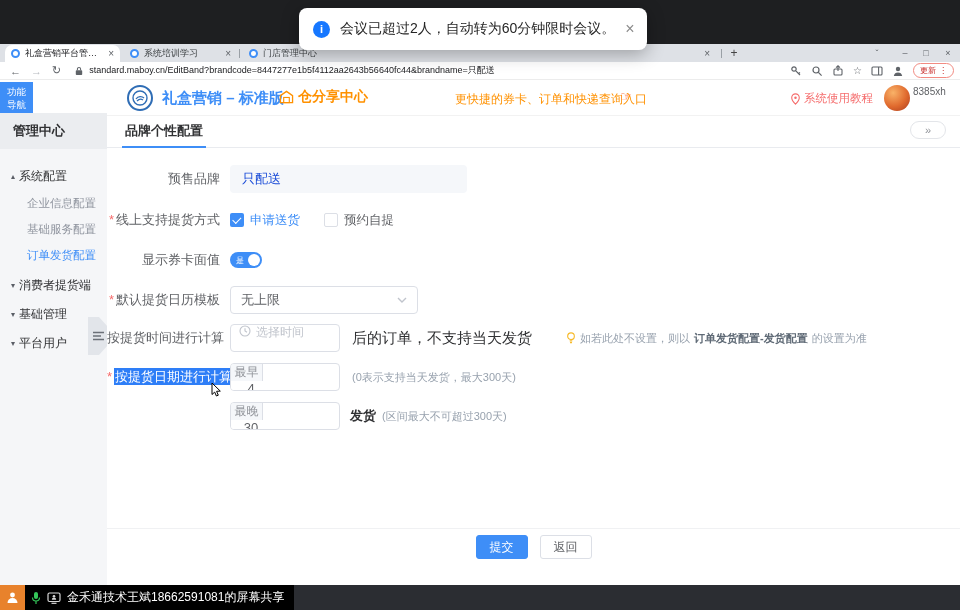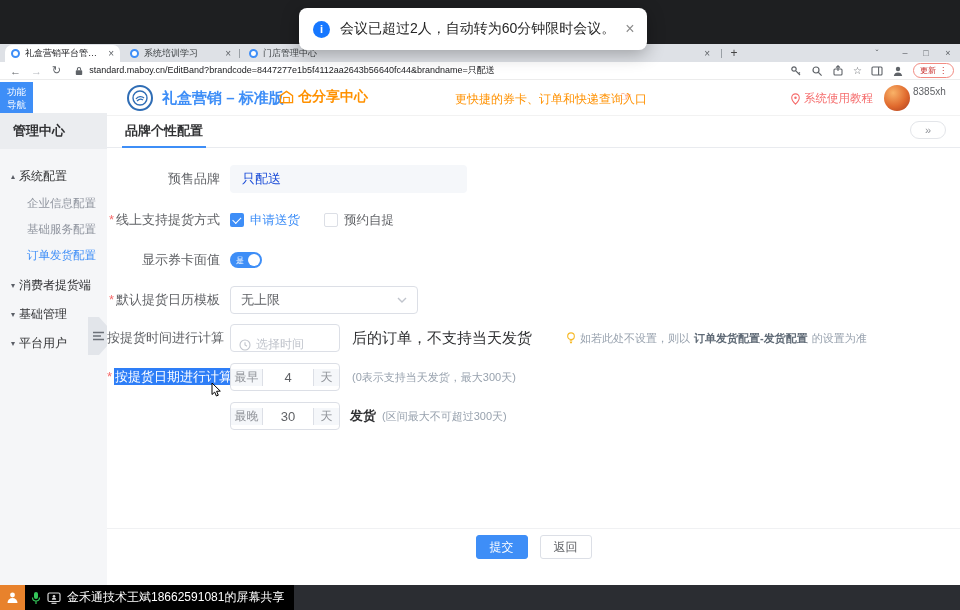--- a/index.html
+++ b/index.html
@@ -81,28 +81,28 @@
   .cbx.on::after { content:""; width:7px; height:3.5px; border-left:1.6px solid #fff; border-bottom:1.6px solid #fff; transform:rotate(-45deg) translate(0.5px,-1px); }
   .cbx.off { background:#fff; border:1px solid #dcdfe6; }
   .cbx-lb { font-size:12.5px; margin-left:6px; cursor:pointer; }
   .cbx-lb.on { color:#3e8ef7; } .cbx-lb.off { color:#606266; margin-left:6px; }
   .gap24 { width:24px; }
   .toggle { position:relative; width:32px; height:16px; border-radius:9px; background:#3e8ef7; cursor:pointer; }
   .toggle .tg-on { position:absolute; left:6px; top:2.5px; font-size:8px; color:#fff; }
   .toggle .knob { position:absolute; right:2px; top:2px; width:12px; height:12px; border-radius:50%; background:#fff; }
   .sel { width:188px; height:28px; border:1px solid #dcdfe6; border-radius:4px; display:flex; align-items:center; padding:0 10px; font-size:13px; color:#606266; cursor:pointer; background:#fff; }
   .sel .chev { margin-left:auto; display:flex; }
-  .time-box { width:110px; height:28px; border:1px solid #dcdfe6; border-radius:4px; display:flex; align-items:flex-end; padding:0 8px; gap:5px; background:#fff; }
+  .time-box { width:110px; height:28px; border:1px solid #dcdfe6; border-radius:4px; display:flex; align-items:flex-start; padding:0 8px; gap:5px; background:#fff; }
   .time-box input { border:none; outline:none; width:64px; font-size:12px; color:#606266; font-family:inherit; }
   .time-box input::placeholder { color:#c0c4cc; }
   .after-txt { font-size:15px; color:#303133; margin-left:12px; white-space:nowrap; }
   .hint-wrap { display:flex; align-items:center; gap:4px; margin-left:34px; white-space:nowrap; }
   .hint-txt { font-size:11px; color:#98a2ae; }
   .hint-bold { font-size:11px; font-weight:bold; color:#5f6a76; }
-  .numgrp { width:110px; height:28px; border:1px solid #dcdfe6; border-radius:4px; display:flex; align-items:center; overflow:hidden; background:#fff; }
+  .numgrp { width:110px; height:28px; border:1px solid #dcdfe6; border-radius:4px; display:flex; align-items:flex-start; overflow:hidden; background:#fff;flex-direction:column; }
   .numgrp .pre { width:32px; background:#f5f7fa; border-right:1px solid #dcdfe6; font-size:12px; color:#909399; display:flex; align-items:center; justify-content:center; }
   .numgrp .suf { width:26px; background:#f5f7fa; border-left:1px solid #dcdfe6; font-size:12px; color:#909399; display:flex; align-items:center; justify-content:center; }
   .numgrp input { border:none; outline:none; flex:1; width:40px; text-align:center; font-size:13px; color:#606266; font-family:inherit; }
   .small-hint { font-size:11px; color:#98a2ae; margin-left:12px; white-space:nowrap; }
   .fahuo { font-size:13px; font-weight:bold; color:#303133; margin-left:10px; }
   .sel-hl { background:#2e7ef7; color:#fff; padding:1px 1px; }
   .cursor-svg { position:absolute; left:104px; top:266px; z-index:20; }
 
   .footer { position:absolute; left:0; right:0; top:412px; border-top:1px solid #f0f1f3; display:flex; justify-content:center; gap:12px; padding-top:6px; }
   .btn { height:24px; padding:0 13px; border-radius:3px; font-size:12px; display:flex; align-items:center; cursor:pointer; font-family:inherit; }

